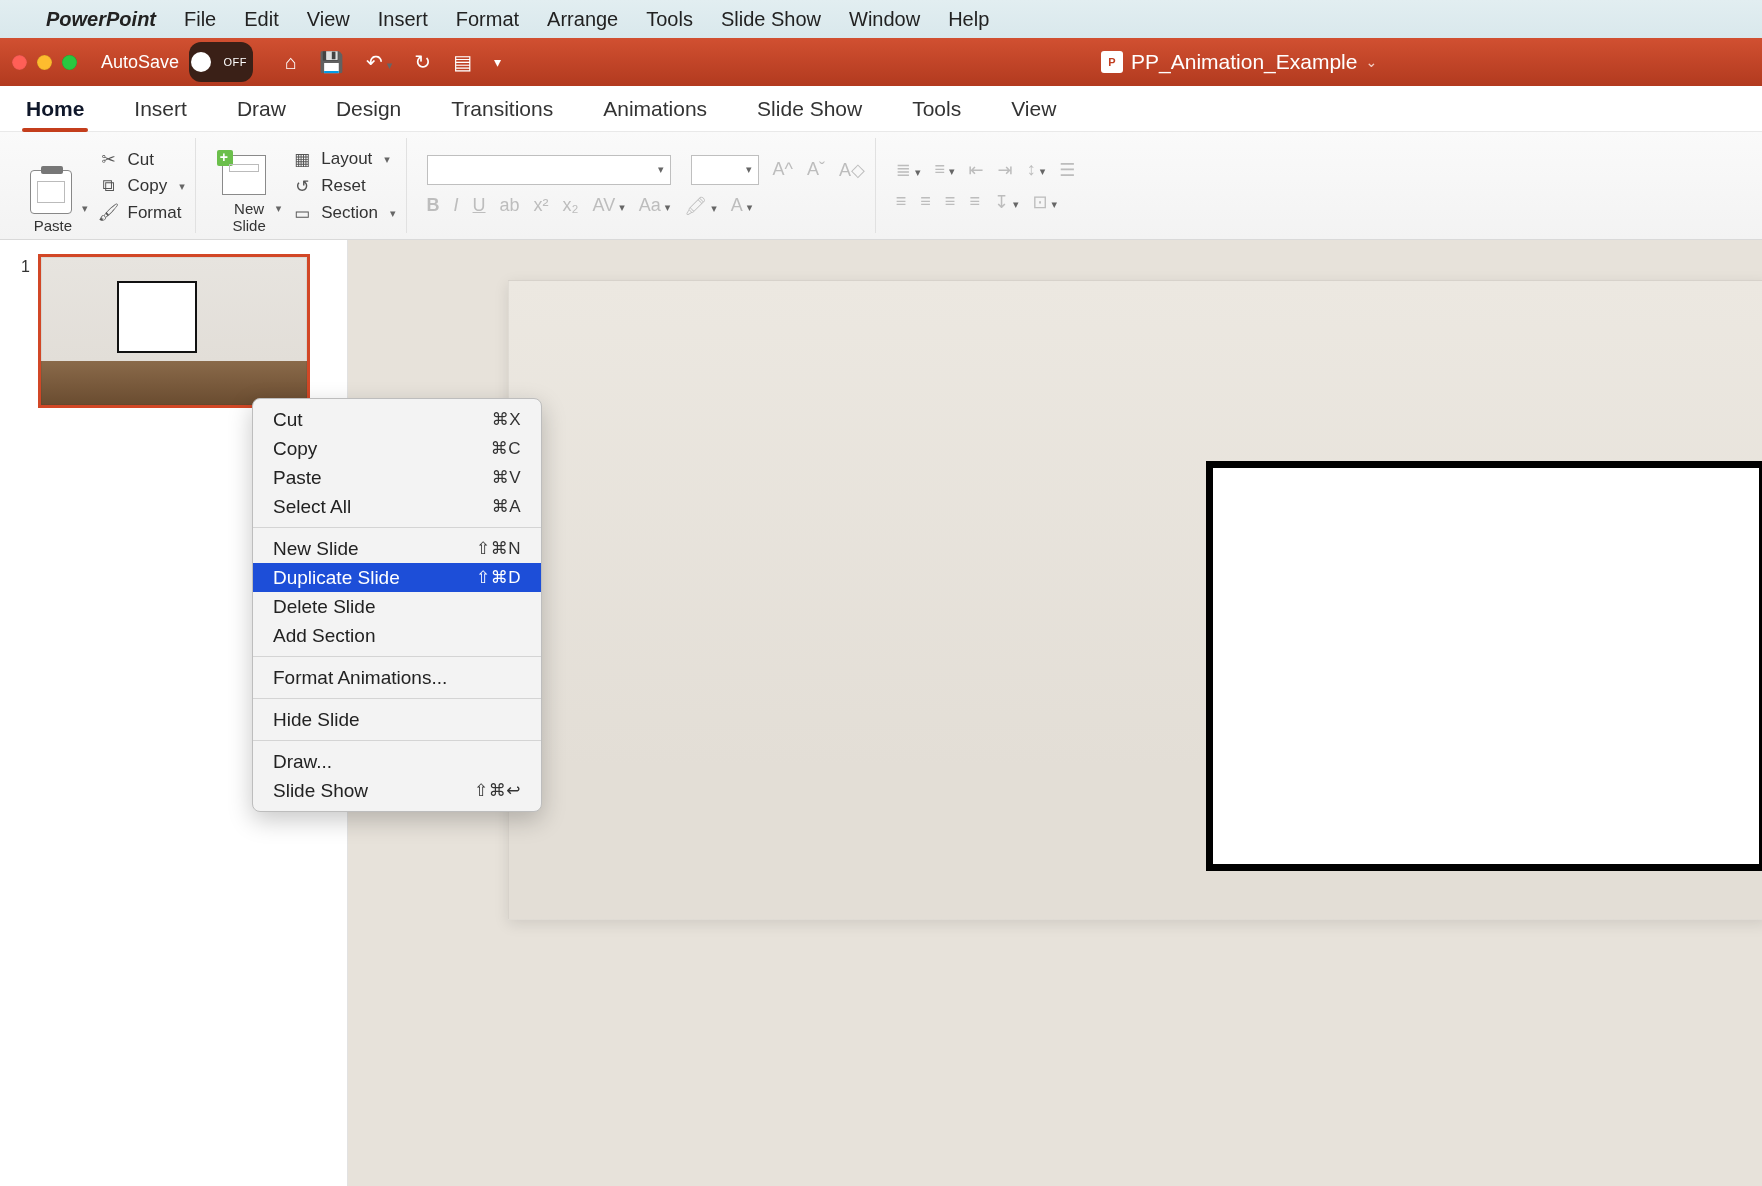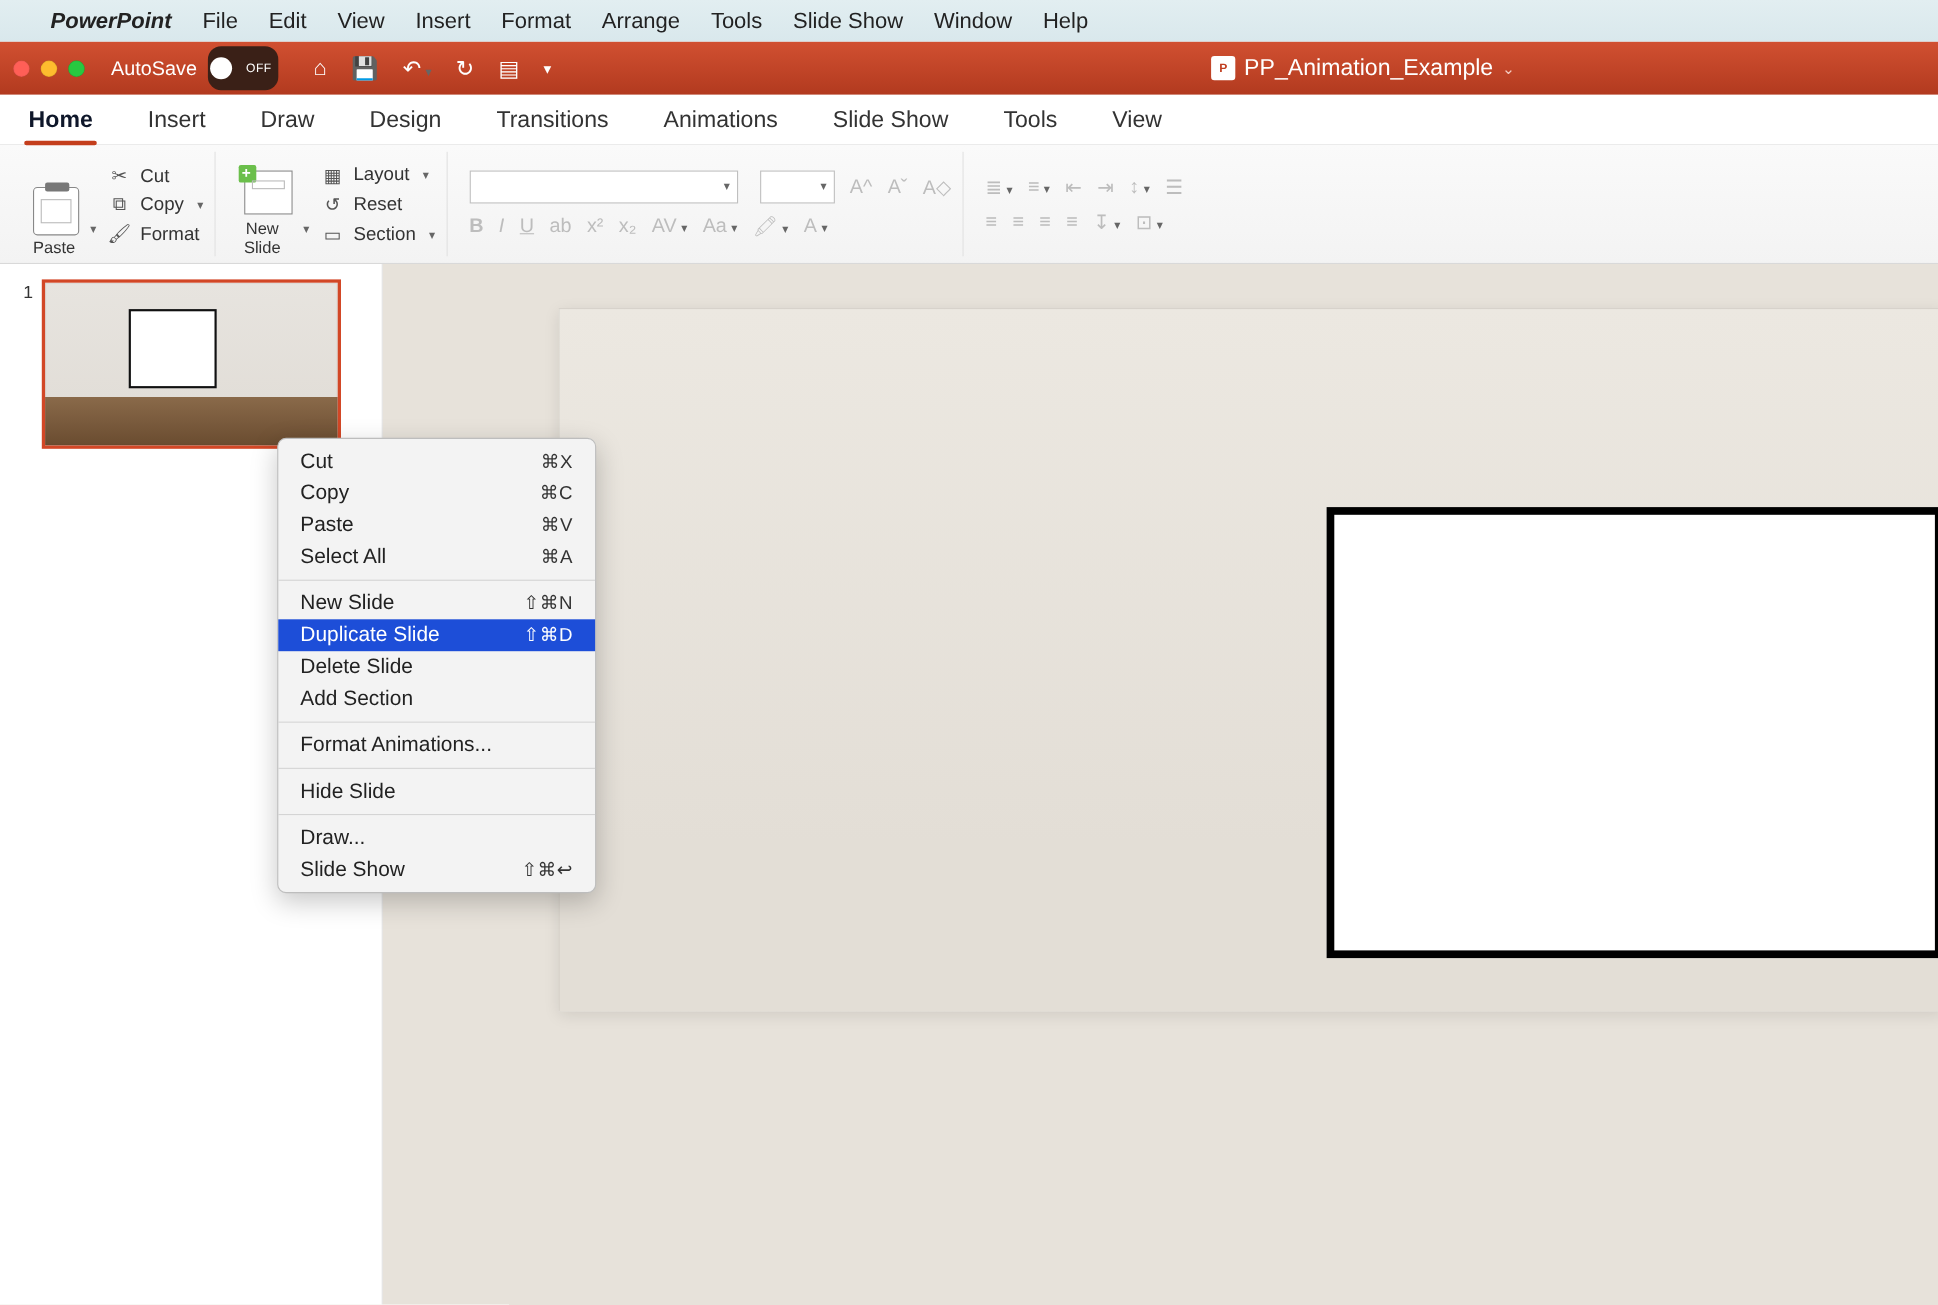--- a/index.html
+++ b/index.html
@@ -31,21 +31,21 @@
 
 .ribbon-tabs{height:46px;background:#fff;display:flex;align-items:center;gap:46px;padding:0 24px;font-size:21px;border-bottom:1px solid #e9e9e9}
 .ribbon-tabs .tab{color:#333;padding:10px 2px;position:relative}
 .ribbon-tabs .tab.active{font-weight:700;color:#0f172a}
 .ribbon-tabs .tab.active::after{content:"";position:absolute;left:-2px;right:-2px;bottom:-1px;height:4px;background:#c43e1c;border-radius:2px}
 
 
 .ribbon{height:108px;background:linear-gradient(#fafafa,#f3f3f3);border-bottom:1px solid #d9d9d9;display:flex;padding:6px 14px;gap:10px;align-items:flex-start;font-size:16px;color:#333}
 .group{display:flex;align-items:flex-start;height:100%;padding:0 10px;border-right:1px solid #e1e1e1}
 .group:last-child{border-right:none}
-.vbtn{display:flex;flex-direction:column;align-items:flex-start;justify-content:flex-end;gap:2px;height:96px;padding:0 6px}
+.vbtn{display:flex;flex-direction:column;align-items:flex-end;justify-content:flex-end;gap:2px;height:96px;padding:0 6px}
 .vbtn .lbl{font-size:15px;line-height:1.1;text-align:center}
 .stack{display:flex;flex-direction:column;gap:6px;justify-content:center;height:96px;margin-left:10px}
 .hbtn{display:flex;align-items:center;gap:8px;font-size:17px}
 .hbtn .mini{width:22px;text-align:center;color:#555}
 .chev-sm{font-size:11px;color:#666;margin-left:4px}
 .combo{height:30px;background:#fff;border:1px solid #bfbfbf;display:flex;align-items:center;justify-content:flex-end;padding:0 6px}
 .combo .dd{font-size:11px;color:#666}
 .fontname{width:244px}.fontsize{width:68px;margin-left:6px}
 .row{display:flex;align-items:center;gap:14px}
 .icon-btn{color:#777;font-size:18px}

